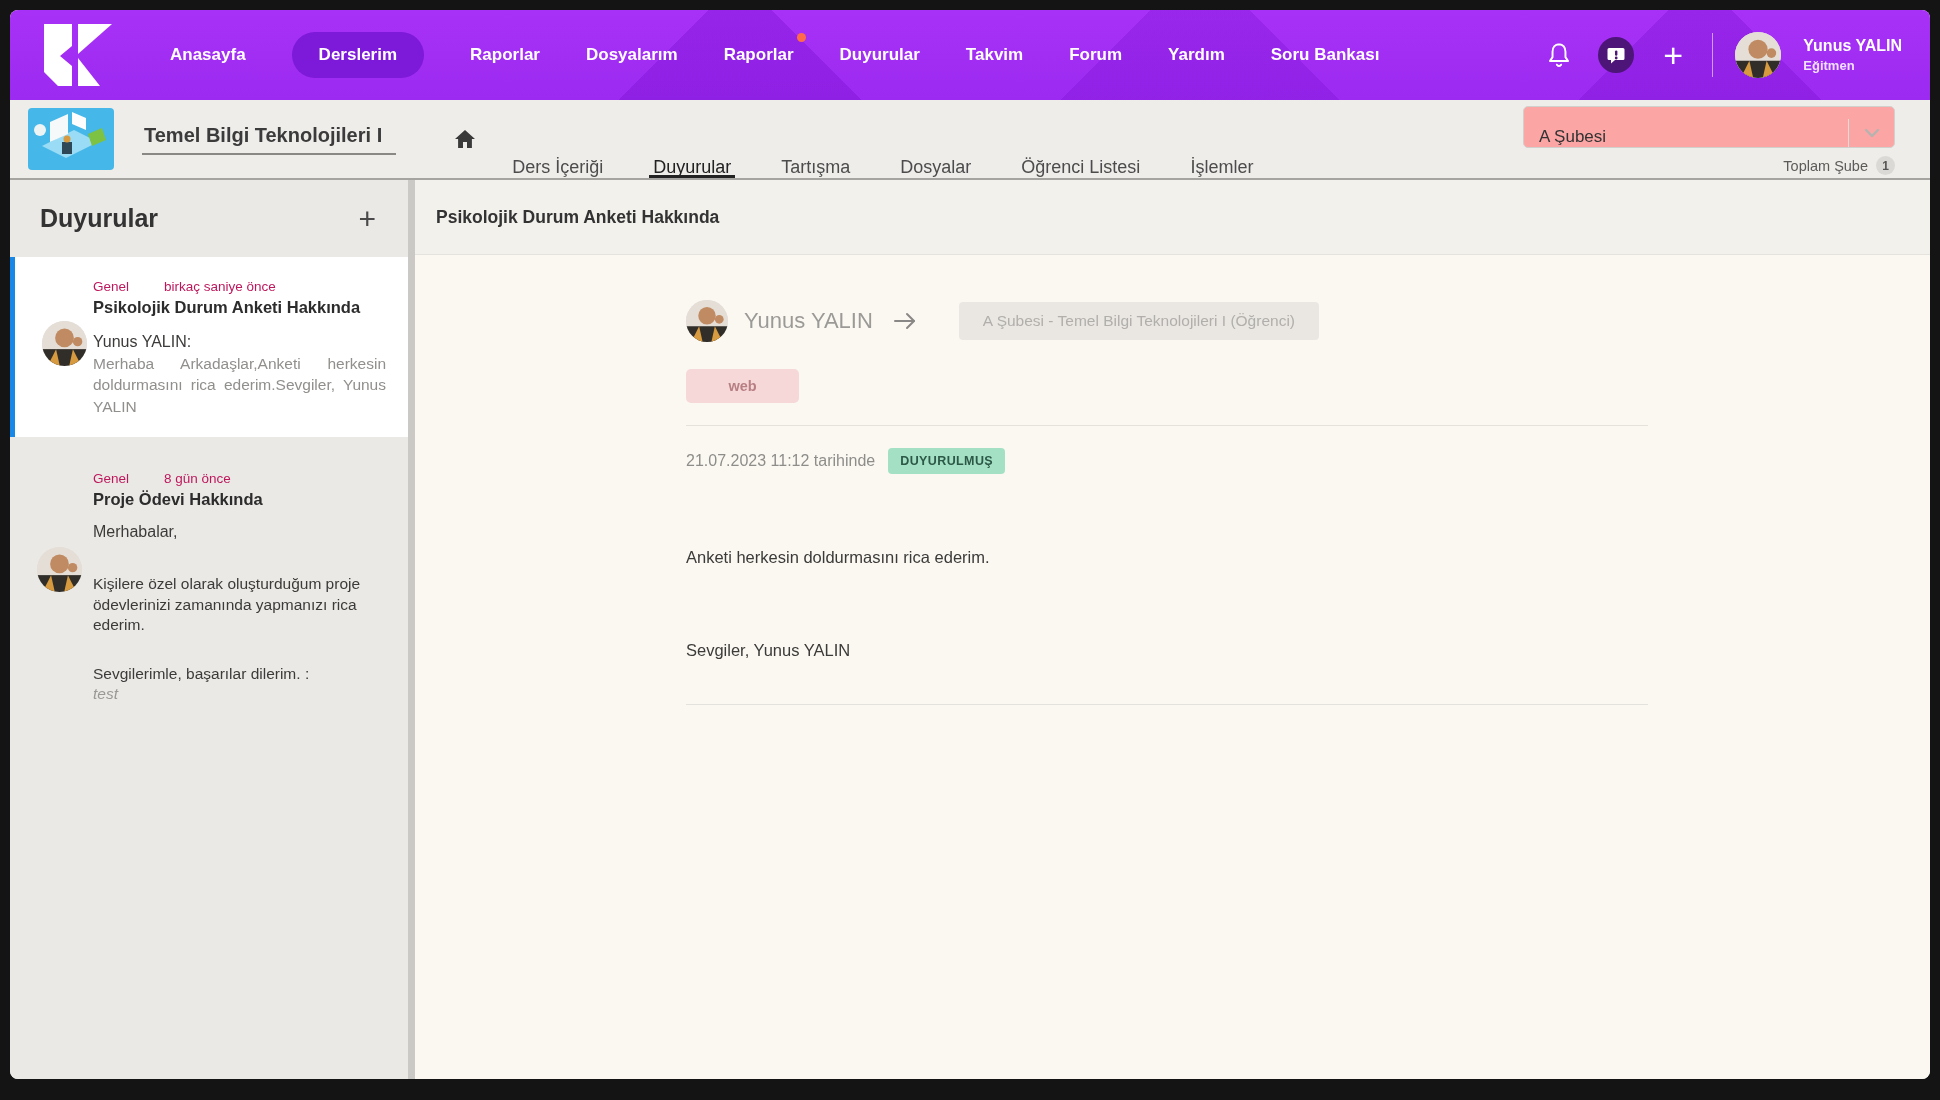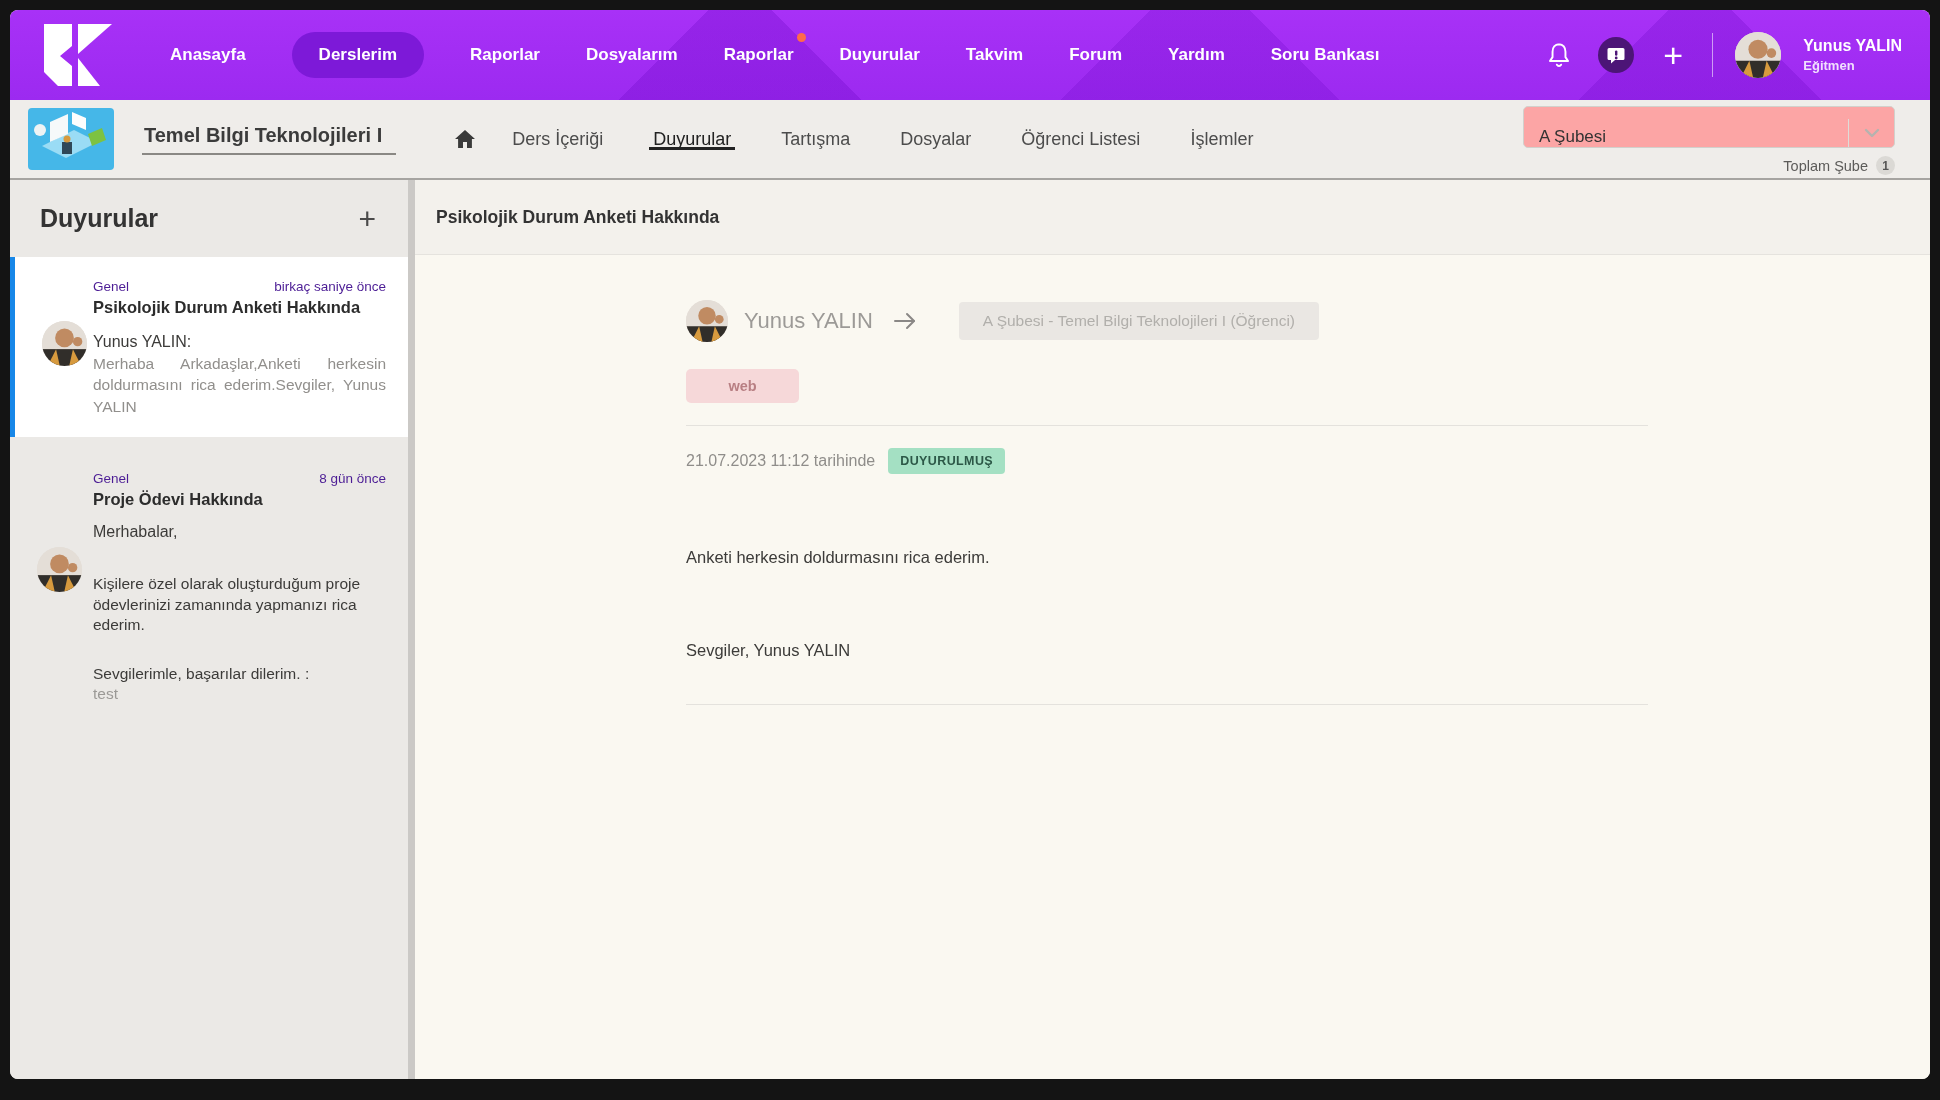--- a/index.html
+++ b/index.html
@@ -37,21 +37,21 @@
   .user-meta .uname { font-size:16px; font-weight:700; }
   .user-meta .urole { font-size:13px; font-weight:700; opacity:.85; margin-top:3px; }
 
   
   .band { height:80px; flex:0 0 80px; background:#efedea; border-bottom:2px solid #a6a4a1;
           display:flex; align-items:center; padding:0 18px; position:relative; }
   .course-thumb { width:86px; height:62px; border-radius:4px; overflow:hidden; flex:0 0 auto; }
   .course-title { margin-left:28px; font-size:20px; font-weight:700; color:#3b3b3b;
                   border-bottom:2px solid #8a8884; padding:0 14px 6px 2px; }
   .home-ic { margin-left:58px; cursor:pointer; display:flex; align-items:center; }
-  .tabs { display:flex; align-items:center; gap:50px; margin-left:36px; height:78px; }
+  .tabs { display:flex; align-items:flex-end; gap:50px; margin-left:36px; height:78px; }
   .tab { display:flex; align-items:center; font-size:18px; color:#4c4c4c; cursor:pointer; position:relative; }
   .tab.active { color:#222; }
   .tab.active::after { content:''; position:absolute; left:-4px; right:-4px; bottom:0;
                        height:3px; background:#222; }
   .branch-select { position:absolute; right:35px; top:6px; width:372px; height:42px;
                    background:#fca5a5; border:1px solid #d2d0cc; border-radius:5px;
                    display:flex; align-items:flex-end; cursor:pointer; }
   .branch-value { font-size:17px; color:#333; padding-left:15px; flex:1; }
   .branch-chevron { width:46px; height:28px; border-left:1px solid #dedcd8;
                     display:flex; align-items:center; justify-content:center; }
@@ -64,29 +64,29 @@
   .content-row { flex:1; display:flex; min-height:0; }
 
   
   .sidebar { width:398px; flex:0 0 398px; background:#ebe9e6; display:flex; flex-direction:column; }
   .sb-head { height:77px; flex:0 0 77px; display:flex; align-items:center;
              justify-content:space-between; padding:0 32px 0 30px; }
   .sb-title { font-size:25px; font-weight:700; color:#333; }
   .sb-plus { font-size:30px; font-weight:300; color:#4a4a4a; cursor:pointer; line-height:1; }
   .sb-item { position:relative; padding:22px 22px 20px 83px; cursor:pointer; }
   .sb-item.selected { background:#fff; border-left:5px solid #1787e8; padding-left:78px; }
-  .sb-item .meta { display:flex; justify-content:space-between; font-size:13.5px; color:#4c1d95; }
+  .sb-item .meta { display:flex; justify-content:flex-start; font-size:13.5px; color:#be185d;gap:35px; }
   .sb-item .ititle { font-size:16.5px; font-weight:700; color:#2c2c2c; margin-top:4px; }
   .sb-item .iauthor { font-size:16px; color:#3c3b39; margin-top:16px; }
   .sb-item .ipreview { font-size:15.5px; color:#918f8c; margin-top:2px;
                        text-align:justify; line-height:1.38; }
   .sb-item .igreeting { font-size:16px; color:#3c3b39; margin-top:14px; }
   .sb-item .ibody { font-size:15.5px; color:#3c3b39; margin-top:33px; line-height:1.32; }
   .sb-item .iclosing { font-size:15.5px; color:#3c3b39; margin-top:30px; }
-  .sb-item .ifootnote { font-size:15.5px; color:#9b9996; margin-top:2px; }
+  .sb-item .ifootnote { font-size:15.5px; color:#9b9996; margin-top:2px;font-style:italic; }
   .sb-avatar { position:absolute; left:27px; width:45px; height:45px; }
   .sb-gap { height:12px; flex:0 0 12px; }
 
   
   .scroll-strip { width:7px; flex:0 0 7px; background:#cbc9c6; cursor:pointer; }
 
   
   .main { flex:1; display:flex; flex-direction:column; background:#faf8f1; min-width:0; }
   .main-head { height:75px; flex:0 0 75px; background:#f3f1ec; border-bottom:1px solid #e5e3de;
                display:flex; align-items:center; padding:0 21px; }

